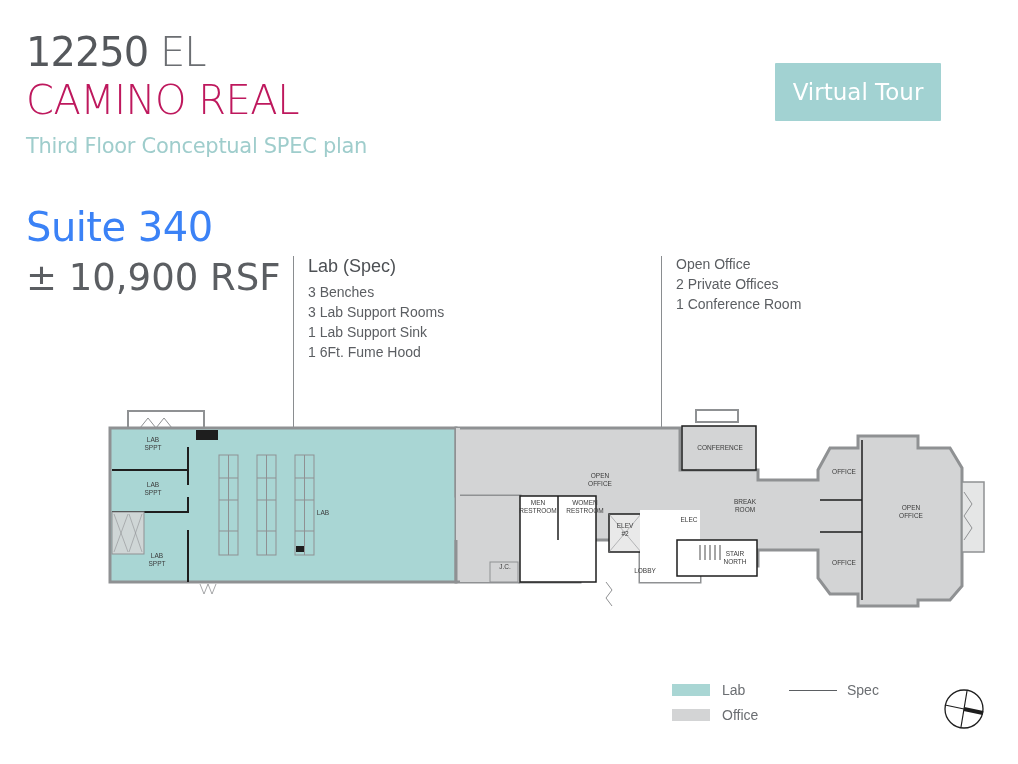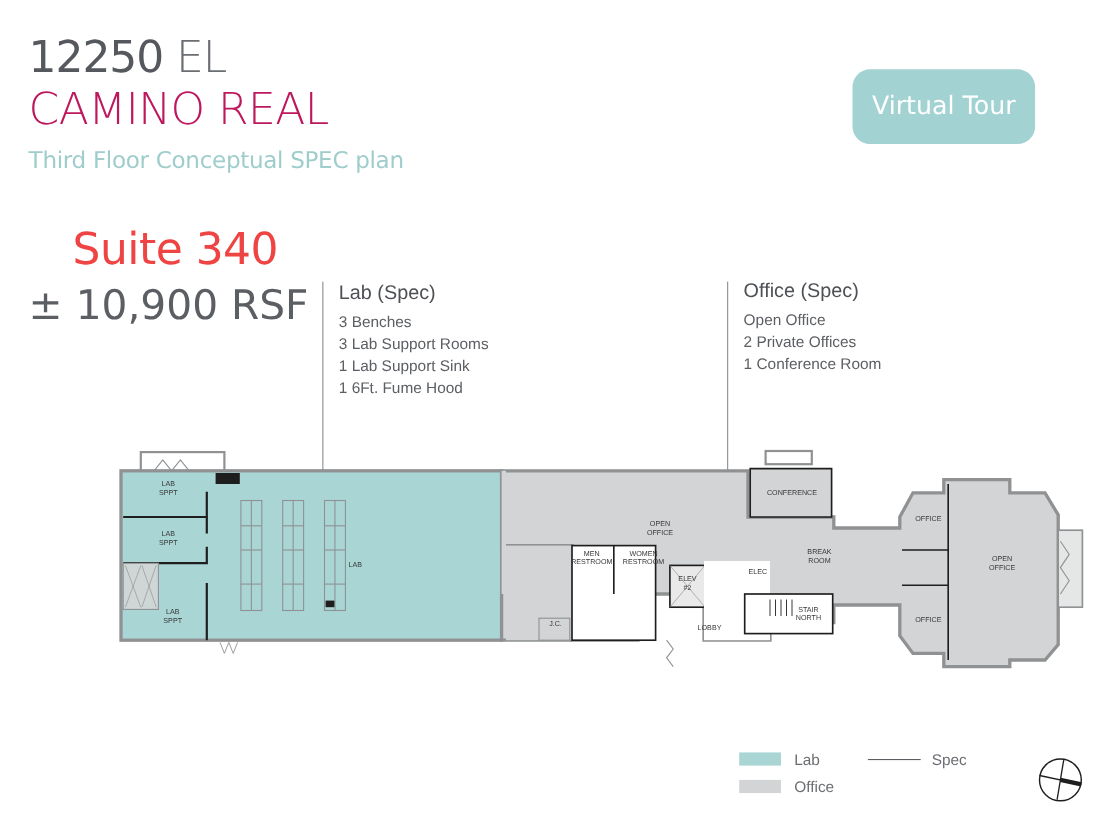--- a/index.html
+++ b/index.html
@@ -2,23 +2,23 @@
 <html><head>
 <meta charset="utf-8">
 <style>
   html,body{margin:0;padding:0;background:#fff;}
   body{width:1018px;height:764px;position:relative;overflow:hidden;font-family:"DejaVu Sans",sans-serif;color:#5f6266;}
   .abs{position:absolute;}
   .title1{left:26px;top:30px;font-size:40px;line-height:44px;color:#55585c;letter-spacing:-1px;}
   .title1 .light{font-weight:300;color:#6b6e72;}
   .title2{left:26px;top:78px;font-size:40px;line-height:44px;color:#be185d;font-weight:300;letter-spacing:-0.5px;}
   .subtitle{left:26px;top:134px;font-size:21px;color:#9fcdcc;letter-spacing:-0.3px;}
-  .suite{left:26px;top:204px;font-size:40px;color:#ef4444;letter-spacing:-0.5px;margin-left:40px;}
+  .suite{left:26px;top:204px;font-size:40px;color:#3b82f6;letter-spacing:-0.5px;}
   .rsf{left:26px;top:256px;font-size:37px;color:#5b5e62;}
-  .btn{left:775px;top:63px;width:166px;height:68px;background:#a2d2d2;border-radius:16px;color:#fff;font-size:23px;display:flex;align-items:center;justify-content:center;cursor:pointer;}
+  .btn{left:775px;top:63px;width:166px;height:58px;background:#a2d2d2;border-radius:1px;color:#fff;font-size:23px;display:flex;align-items:center;justify-content:center;cursor:pointer;}
   .specblock{font-family:"Liberation Sans",sans-serif;font-size:14px;color:#5b5e62;line-height:20px;}
   .specblock .head{font-size:18px;margin-bottom:6px;color:#4d5054;}
   .vline{background:#8a8d90;width:1px;}
   .legend{font-family:"Liberation Sans",sans-serif;font-size:14px;color:#6b6e72;}
   .sw{width:38px;height:12px;}
 </style>
 </head>
 <body>
 
 <div class="abs title1">
@@ -36,21 +36,20 @@
 <div class="abs specblock" style="left:308px;top:256px;">
   <div class="head">Lab (Spec)</div>
   <div>3 Benches</div>
   <div>3 Lab Support Rooms</div>
   <div>1 Lab Support Sink</div>
   <div>1 6Ft. Fume Hood</div>
 </div>
 
 <div class="abs vline" style="left:661px;top:256px;height:172px;"></div>
 <div class="abs specblock" style="left:676px;top:254px;">
-  <div class="head">Office (Spec)</div>
   <div>Open Office</div>
   <div>2 Private Offices</div>
   <div>1 Conference Room</div>
 </div>
 
 <svg class="abs" style="left:0;top:0;" width="1018" height="764">
   <g font-family="Liberation Sans, sans-serif" font-size="6.5" fill="#3a3a3a" text-anchor="middle">
 
     <g>
       <rect x="128" y="411" width="76" height="18" fill="#fff" stroke="#8f9193" stroke-width="2"></rect>

